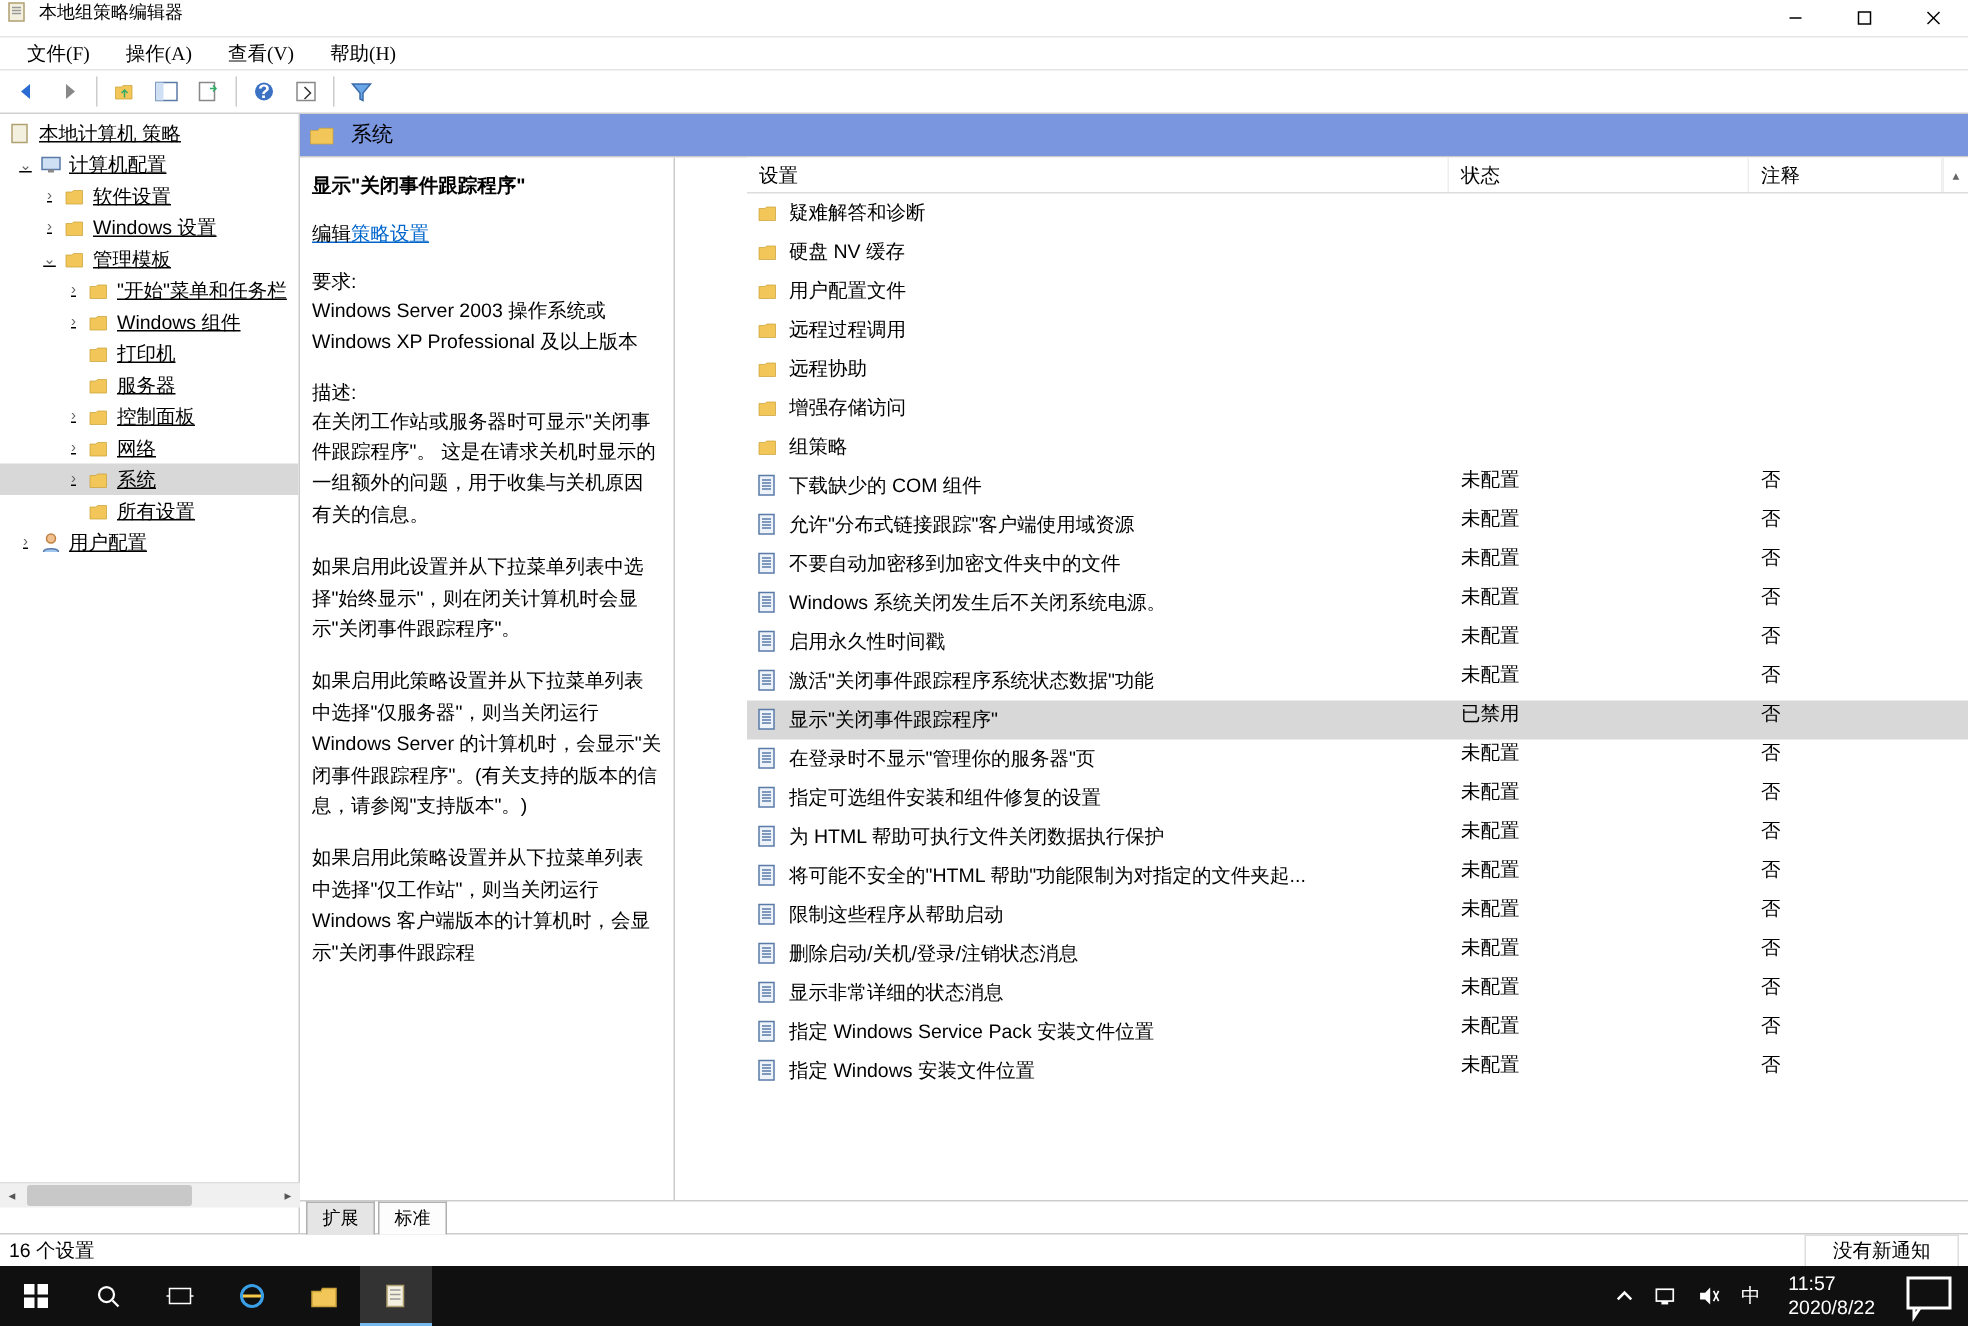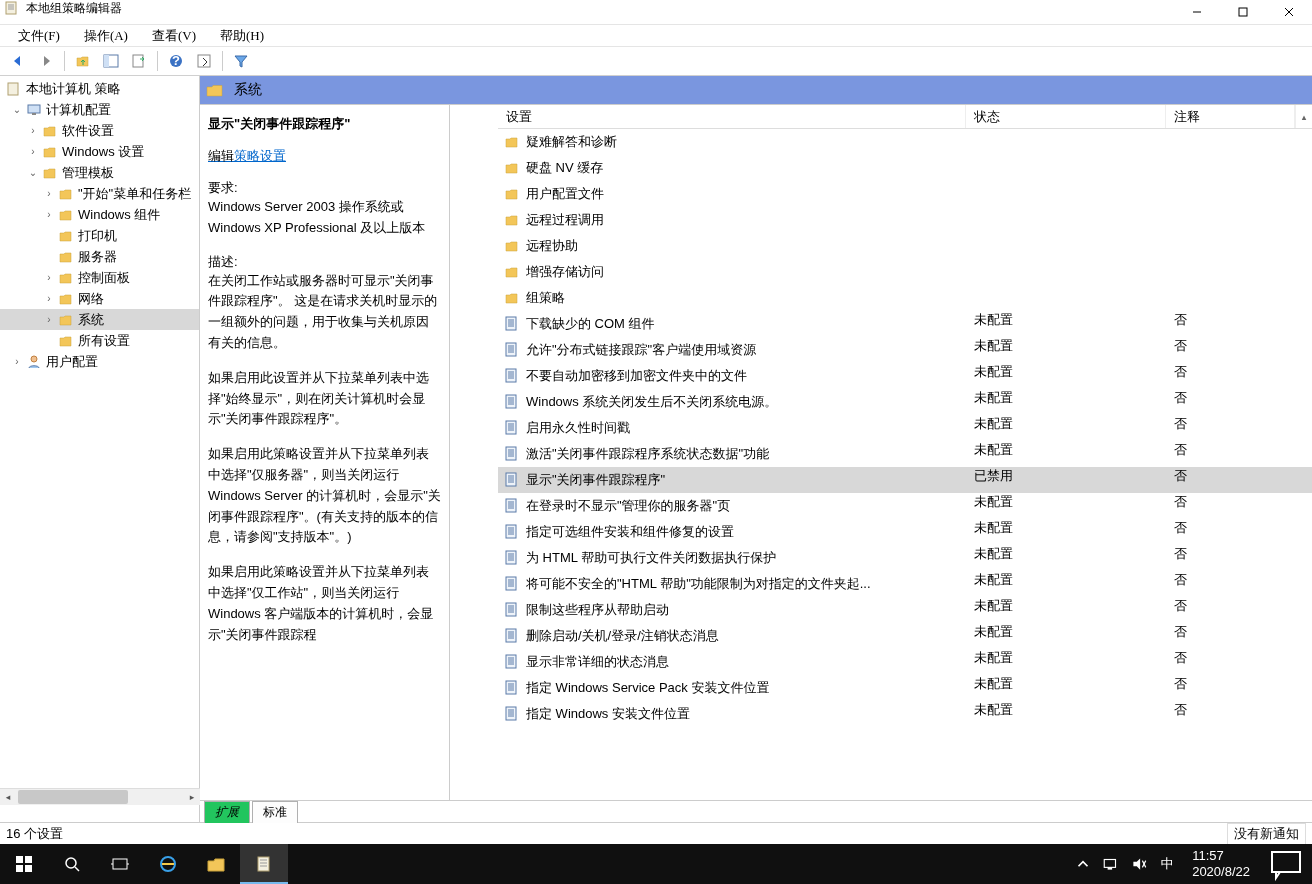--- a/index.html
+++ b/index.html
@@ -22,21 +22,21 @@
 .toolbar { height: 30px; display: flex; align-items: center; padding: 0 4px; background:#fff; border-top:1px solid #e5e5e5; border-bottom:1px solid #d0d0d0;}
 .tool-btn { width: 24px; height: 24px; margin: 0 2px; display: flex; align-items: center; justify-content: center; border:1px solid transparent; }
 .tool-sep { width: 1px; height: 20px; background: #ccc; margin: 0 4px; }
 .tool-btn svg { width:16px; height:16px; }
 
 
 .body { flex: 1; display: flex; min-height: 0; }
 
 
 .tree-panel { width: 200px; border-right: 1px solid #ccc; overflow: auto; padding: 2px 0; }
-.tree-row { display: flex; align-items: center; height: 21px; padding-left: 4px; white-space: nowrap; }
+.tree-row { display: flex; align-items: center; height: 21px; padding-left: 4px; white-space: nowrap; text-decoration: underline; }
 .tree-indent { display:inline-block; }
 .expander { width: 14px; height:14px; display:inline-flex; align-items:center; justify-content:center; font-size:10px; color:#666; cursor:pointer;}
 .tree-icon { width:16px; height:16px; margin:0 4px 0 2px; display:inline-flex; align-items:center; justify-content:center;}
 .tree-label { font-size: 13px; }
 .tree-row.selected { background: #d8d8d8; }
 .scroll-x { height:16px; background:#f0f0f0; display:flex; align-items:center; border-top:1px solid #ddd;}
 .scroll-track { flex:1; height:16px; background:#f0f0f0; position:relative;}
 .scroll-thumb { position:absolute; height:14px; top:1px; left:2px; width:110px; background:#c8c8c8; border-radius:2px;}
 .scroll-arr { width:16px; height:16px; display:flex; align-items:center; justify-content:center; font-size:9px; color:#555; background:#f0f0f0;}
 
@@ -64,21 +64,21 @@
 .list-body { flex:1; overflow:auto; position:relative;}
 .list-row { display:flex; height:26px; }
 .list-row.selected { background:#d8d8d8;}
 .cell-setting { width:468px; display:flex; align-items:center; padding-left:6px;}
 .cell-state { width:200px; padding-left:8px;}
 .cell-comment { flex:1; padding-left:8px;}
 .item-icon { width:16px; height:16px; margin-right:6px; display:inline-flex; align-items:center;}
 
 .bottom-tabs { height:22px; border-top:1px solid #ccc; display:flex; align-items:flex-end; padding-left:4px; background:#fff;}
 .btab { padding:2px 10px; border:1px solid #b0b0b0; border-bottom:none; margin-right:2px; font-size:12px; background:#fdfdfd; position:relative; top:1px;}
-.btab.active { background:#22c55e;font-style:italic; }
+.btab.active { background:#e5e5e5; }
 
 
 .statusbar { height:22px; border-top:1px solid #ccc; display:flex; align-items:center; padding:0 6px; font-size:13px; background:#fff; justify-content:space-between;}
 
 
 .taskbar { height:40px; background:#101010; display:flex; align-items:center; color:#fff;}
 .task-btn { width:48px; height:40px; display:flex; align-items:center; justify-content:center;}
 .task-btn.active { background:#333; box-shadow: inset 0 -2px 0 #76b9ed;}
 .task-btn svg{ width:20px; height:20px;}
 .task-spacer { flex:1;}
@@ -707,21 +707,21 @@
 
       <div class="bottom-tabs">
         <div class="btab active">扩展</div>
         <div class="btab">标准</div>
       </div>
     </div>
   </div>
 
   <div class="statusbar">
     <span>16 个设置</span>
-    <span style="border:1px solid #ddd; padding:1px 6px;">没有新通知</span>
+    <span style="border:1px solid #ddd; padding:1px 18px;">没有新通知</span>
   </div>
 
   <div class="taskbar">
     <div class="task-btn">
         <svg viewBox="0 0 20 20">
           <rect x="2" y="2" width="7" height="7" fill="#fff"></rect>
           <rect x="11" y="2" width="7" height="7" fill="#fff"></rect>
           <rect x="2" y="11" width="7" height="7" fill="#fff"></rect>
           <rect x="11" y="11" width="7" height="7" fill="#fff"></rect>
         </svg>

